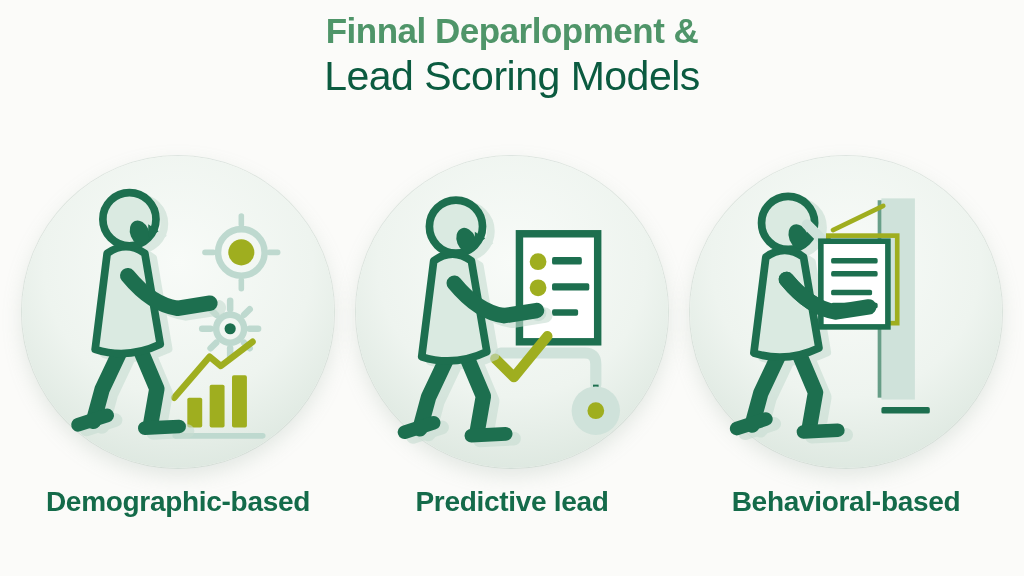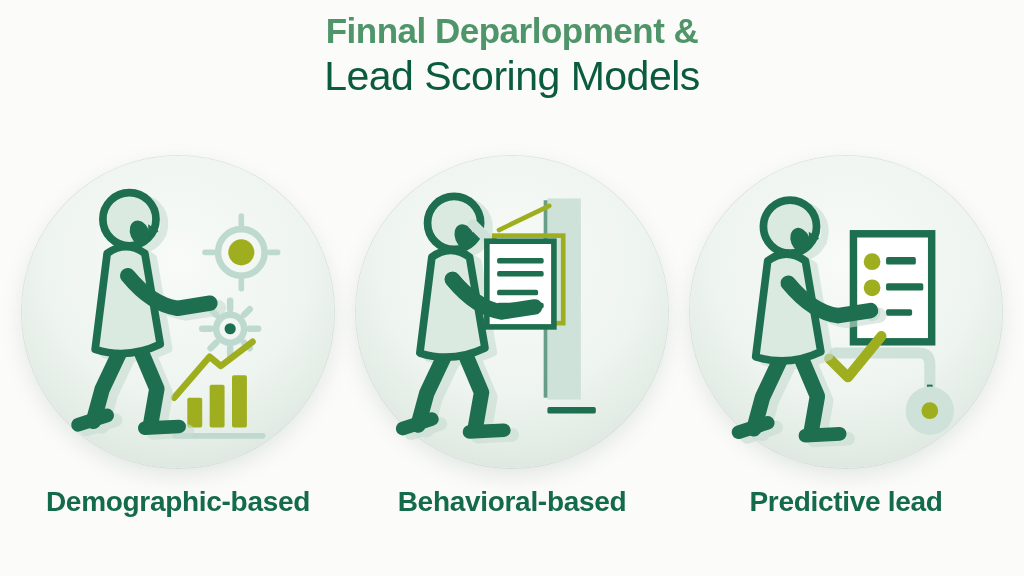--- a/index.html
+++ b/index.html
@@ -127,58 +127,20 @@
         </svg>
       </div>
       <div class="card-label">Demographic-based</div>
     </div>
 
     <div class="card">
       <div class="circle">
         <svg class="illustration" viewBox="0 0 320 320">
 
           <g>
-            <rect x="198" y="38" width="36" height="216" fill="var(--accent-teal-fill)"></rect>
-            <rect x="194" y="40" width="4" height="212" fill="var(--figure-dark-green)" opacity="0.65"></rect>
-            <rect x="198" y="262" width="52" height="7" rx="2" fill="var(--figure-dark-green)"></rect>
-          </g>
-
-          <g style="--figure-dark-green:#c7ddd2; --figure-mint-fill:#e9f2ec;" opacity="0.6" transform="translate(13,27) scale(0.92)">
-            <use href="#person-def"></use>
-          </g>
-          <g transform="translate(4,22) scale(0.92)">
-            <use href="#person-def"></use>
-          </g>
-
-          <line x1="146" y1="72" x2="200" y2="46" stroke="var(--accent-olive)" stroke-width="5" stroke-linecap="round"></line>
-          <g>
-            <line x1="118" y1="66" x2="140" y2="88" stroke="var(--accent-teal-fill)" stroke-width="11" stroke-linecap="round"></line>
-            <line x1="140" y1="88" x2="148" y2="96" stroke="var(--figure-dark-green)" stroke-width="9" stroke-linecap="round"></line>
-          </g>
-
-          <g>
-            <rect x="141" y="78" width="74" height="94" fill="none" stroke="var(--accent-olive)" stroke-width="5"></rect>
-            <rect x="133" y="84" width="72" height="92" fill="#ffffff" stroke="var(--figure-dark-green)" stroke-width="6"></rect>
-            <rect x="144" y="102" width="50" height="6" rx="2" fill="var(--figure-dark-green)"></rect>
-            <rect x="144" y="116" width="50" height="6" rx="2" fill="var(--figure-dark-green)"></rect>
-            <rect x="144" y="136" width="44" height="6" rx="2" fill="var(--figure-dark-green)"></rect>
-            <rect x="144" y="150" width="50" height="6" rx="2" fill="var(--figure-dark-green)"></rect>
-          </g>
-
-          <path transform="translate(4,22) scale(0.92)" d="M100,112 Q128,146 158,150 L196,144" fill="none" stroke="var(--figure-dark-green)" stroke-width="18" stroke-linecap="round" stroke-linejoin="round"></path>
-        </svg>
-      </div>
-      <div class="card-label">Behavioral-based</div>
-    </div>
-
-    <div class="card">
-      <div class="circle">
-        <svg class="illustration" viewBox="0 0 320 320">
-
-          <g>
             <rect x="168" y="76" width="84" height="116" fill="#ffffff" stroke="var(--figure-dark-green)" stroke-width="8"></rect>
             <circle cx="188" cy="106" r="9" fill="var(--accent-olive)"></circle>
             <rect x="203" y="101" width="32" height="8" rx="2" fill="var(--figure-dark-green)"></rect>
             <circle cx="188" cy="134" r="9" fill="var(--accent-olive)"></circle>
             <rect x="203" y="129" width="40" height="8" rx="2" fill="var(--figure-dark-green)"></rect>
             <circle cx="188" cy="161" r="9" fill="var(--accent-teal-fill)"></circle>
             <rect x="203" y="157" width="28" height="7" rx="2" fill="var(--figure-dark-green)"></rect>
           </g>
 
           <path d="M148,204 L238,204 Q250,204 250,216 L250,238" fill="none" stroke="var(--accent-teal-fill)" stroke-width="12" stroke-linecap="round"></path>
@@ -195,14 +157,52 @@
             <use href="#person-def"></use>
           </g>
           <g transform="translate(6,26) scale(0.92)">
             <use href="#person-def"></use>
           </g>
         </svg>
       </div>
       <div class="card-label">Predictive lead</div>
     </div>
 
+    <div class="card">
+      <div class="circle">
+        <svg class="illustration" viewBox="0 0 320 320">
+
+          <g>
+            <rect x="198" y="38" width="36" height="216" fill="var(--accent-teal-fill)"></rect>
+            <rect x="194" y="40" width="4" height="212" fill="var(--figure-dark-green)" opacity="0.65"></rect>
+            <rect x="198" y="262" width="52" height="7" rx="2" fill="var(--figure-dark-green)"></rect>
+          </g>
+
+          <g style="--figure-dark-green:#c7ddd2; --figure-mint-fill:#e9f2ec;" opacity="0.6" transform="translate(13,27) scale(0.92)">
+            <use href="#person-def"></use>
+          </g>
+          <g transform="translate(4,22) scale(0.92)">
+            <use href="#person-def"></use>
+          </g>
+
+          <line x1="146" y1="72" x2="200" y2="46" stroke="var(--accent-olive)" stroke-width="5" stroke-linecap="round"></line>
+          <g>
+            <line x1="118" y1="66" x2="140" y2="88" stroke="var(--accent-teal-fill)" stroke-width="11" stroke-linecap="round"></line>
+            <line x1="140" y1="88" x2="148" y2="96" stroke="var(--figure-dark-green)" stroke-width="9" stroke-linecap="round"></line>
+          </g>
+
+          <g>
+            <rect x="141" y="78" width="74" height="94" fill="none" stroke="var(--accent-olive)" stroke-width="5"></rect>
+            <rect x="133" y="84" width="72" height="92" fill="#ffffff" stroke="var(--figure-dark-green)" stroke-width="6"></rect>
+            <rect x="144" y="102" width="50" height="6" rx="2" fill="var(--figure-dark-green)"></rect>
+            <rect x="144" y="116" width="50" height="6" rx="2" fill="var(--figure-dark-green)"></rect>
+            <rect x="144" y="136" width="44" height="6" rx="2" fill="var(--figure-dark-green)"></rect>
+            <rect x="144" y="150" width="50" height="6" rx="2" fill="var(--figure-dark-green)"></rect>
+          </g>
+
+          <path transform="translate(4,22) scale(0.92)" d="M100,112 Q128,146 158,150 L196,144" fill="none" stroke="var(--figure-dark-green)" stroke-width="18" stroke-linecap="round" stroke-linejoin="round"></path>
+        </svg>
+      </div>
+      <div class="card-label">Behavioral-based</div>
+    </div>
+
   </div>
 </div>
 
 </body></html>

